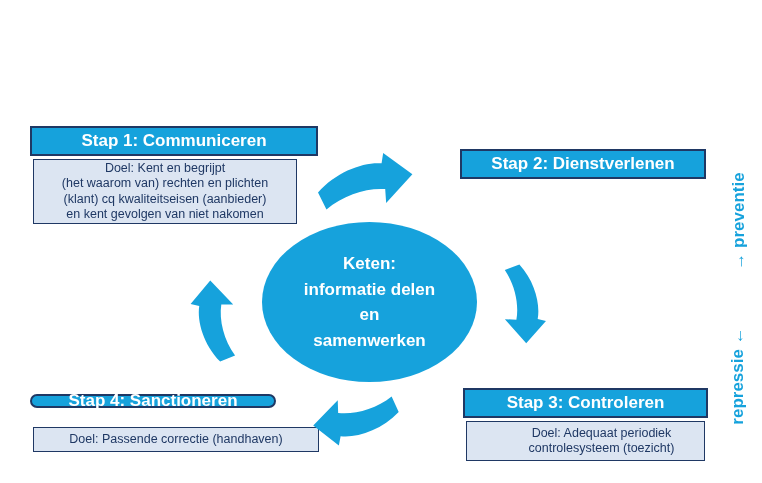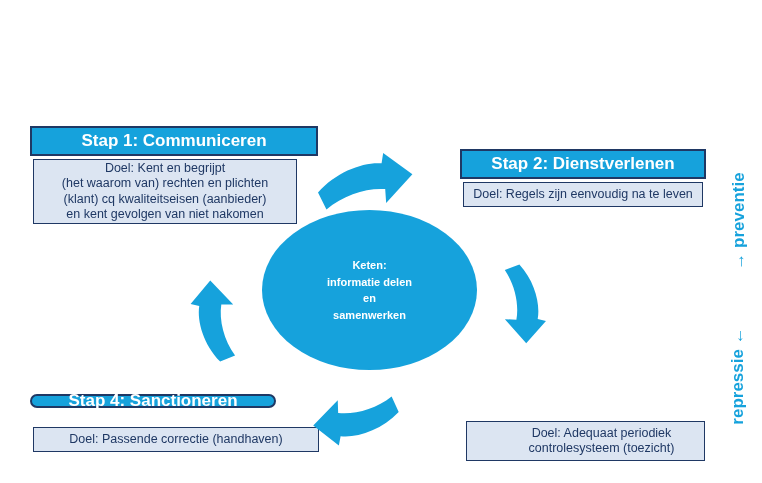--- a/index.html
+++ b/index.html
@@ -28,23 +28,23 @@
   #s1h{left:30px;top:126px;width:288px;height:30px;}
   #s1b{left:33px;top:159px;width:264px;height:65px;}
   #s2h{left:460px;top:149px;width:246px;height:30px;}
   #s2b{left:463px;top:182px;width:240px;height:25px;}
   #s3h{left:463px;top:388px;width:245px;height:30px;}
   #s3b{left:466px;top:421px;width:239px;height:40px;padding-left:32px;}
   #s4h{left:30px;top:394px;width:246px;height:14px;border-radius:7px;}
   #s4b{left:33px;top:427px;width:286px;height:25px;}
   
   .ellipse{
-    position:absolute;left:262px;top:210px;width:215px;height:160px;
+    position:absolute;left:262px;top:222px;width:215px;height:160px;
     background:var(--accent);border-radius:50%;
-    color:#fff;font-weight:bold;font-size:11px;line-height:1.5;
+    color:#fff;font-weight:bold;font-size:17px;line-height:1.5;
     display:flex;align-items:center;justify-content:center;
     text-align:center;white-space:pre-line;
   }
   
   .arrows{position:absolute;left:0;top:0;pointer-events:none;}
   .arrows use{fill:var(--accent);}
   
   .v-label{
     position:absolute;color:var(--accent);font-weight:bold;font-size:17px;
     white-space:nowrap;transform:translate(-50%,-50%) rotate(-90deg);
@@ -58,22 +58,22 @@
 <div class="slide">
 
 
   <div class="step-header" id="s1h">Stap 1: Communiceren</div>
   <div class="step-body" id="s1b">Doel: Kent en begrijpt
 (het waarom van) rechten en plichten
 (klant) cq kwaliteitseisen (aanbieder)
 en kent gevolgen van niet nakomen</div>
 
   <div class="step-header" id="s2h">Stap 2: Dienstverlenen</div>
-  <div class="step-body" id="s2b">Doel: Regels zijn eenvoudig na te leven</div>
 
+  <div class="step-header" id="s3h">Stap 3: Controleren</div>
   <div class="step-body" id="s3b">Doel: Adequaat periodiek
 controlesysteem (toezicht)</div>
 
   <div class="step-header" id="s4h">Stap 4: Sanctioneren</div>
   <div class="step-body" id="s4b">Doel: Passende correctie (handhaven)</div>
 
   <div class="ellipse">
     <span>Keten:
 informatie delen
 en

